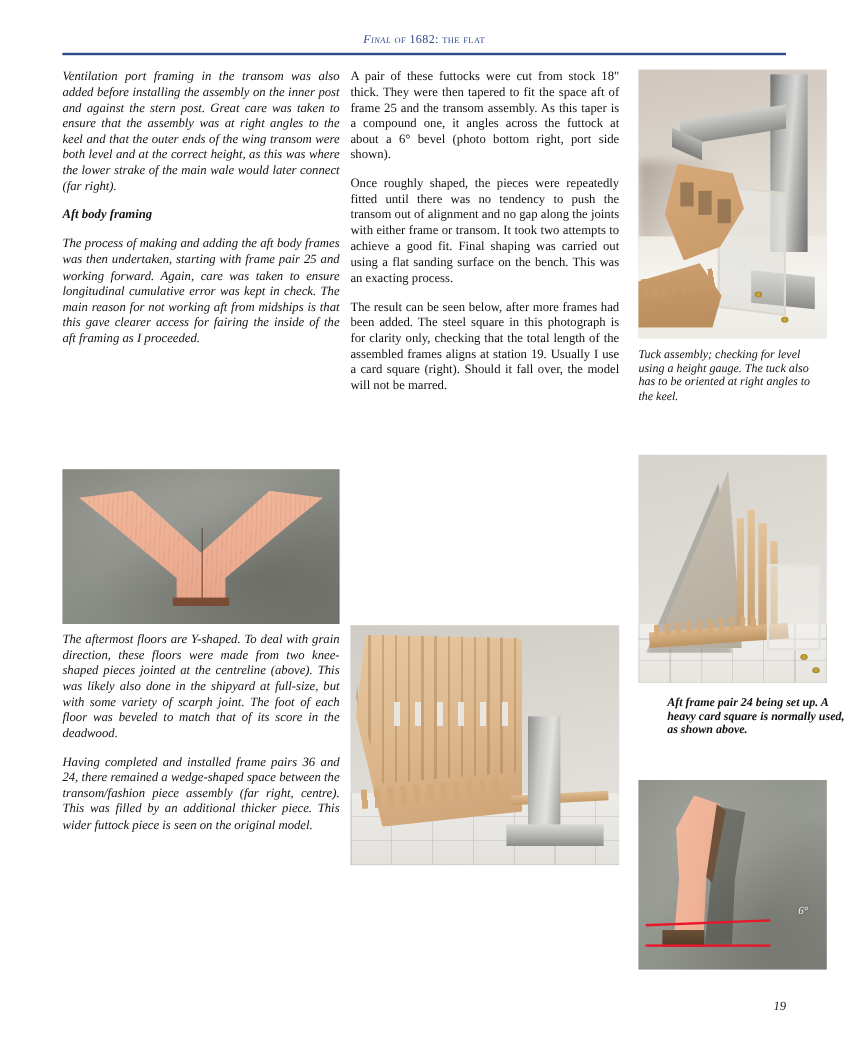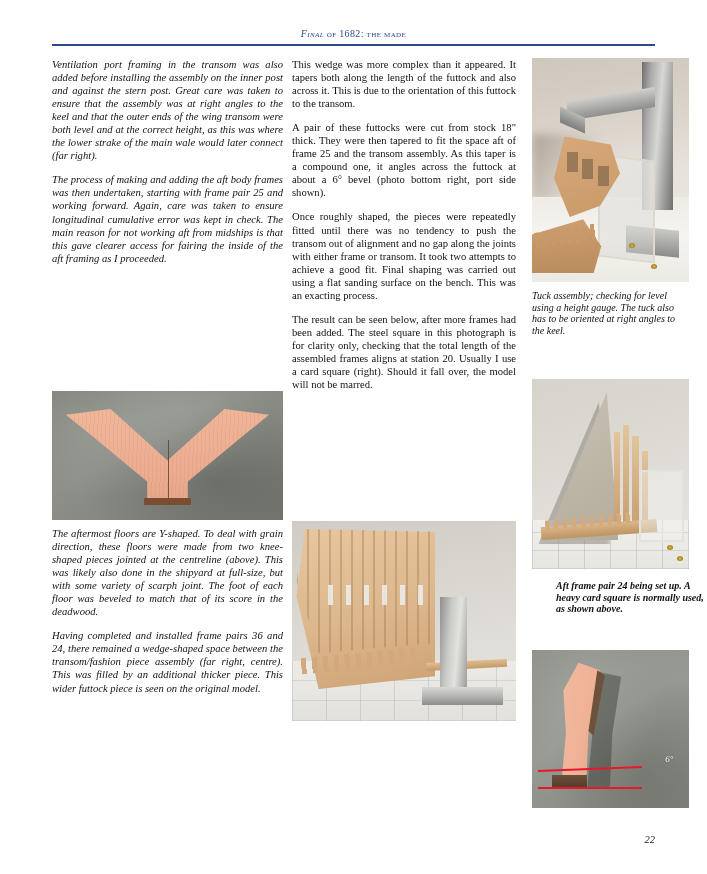--- a/index.html
+++ b/index.html
@@ -336,50 +336,50 @@
   .ph-bevel .angle-label {
     position: absolute; right: 10%; bottom: 28%;
     font-size: 9px; color: #ffffff; font-style: italic;
     text-shadow: 0 0 2px rgba(0,0,0,.55);
   }
 </style>
 </head>
 <body>
 
 <div class="running-head">
-  <span class="book-title">Final</span><span> of 1682: the made</span>
+  <span class="book-title">Final</span><span> of 1682: the flat</span>
 </div>
 <div class="head-rule"></div>
 
 <div class="col col-1">
   <p>Ventilation port framing in the transom was also added before installing the assembly on the inner post and against the stern post. Great care was taken to ensure that the assembly was at right angles to the keel and that the outer ends of the wing transom were both level and at the correct height, as this was where the lower strake of the main wale would later connect (far right).</p>
+  <p class="subhead">Aft body framing</p>
   <p>The process of making and adding the aft body frames was then undertaken, starting with frame pair 25 and working forward. Again, care was taken to ensure longitudinal cumulative error was kept in check. The main reason for not working aft from midships is that this gave clearer access for fairing the inside of the aft framing as I proceeded.</p>
 </div>
 
 <div class="figure" id="fig-yfloor">
   <div class="photo ph-yfloor">
     <div class="mottle"></div>
     <div class="yshadow"></div>
     <div class="ypiece"></div>
     <div class="ygrain"></div>
     <div class="centreline"></div>
     <div class="foot"></div>
   </div>
 </div>
 
 <div class="col col-1" style="top:527px">
   <p>The aftermost floors are Y-shaped. To deal with grain direction, these floors were made from two knee-shaped pieces jointed at the centreline (above). This was likely also done in the shipyard at full-size, but with some variety of scarph joint. The foot of each floor was beveled to match that of its score in the deadwood.</p>
   <p>Having completed and installed frame pairs 36 and 24, there remained a wedge-shaped space between the transom/fashion piece assembly (far right, centre). This was filled by an additional thicker piece. This wider futtock piece is seen on the original model.</p>
 </div>
 
 <div class="col col-2">
-  <p>This wedge was more complex than it appeared. It tapers both along the length of the futtock and also across it. This is due to the orientation of this futtock to the transom.</p>
   <p>A pair of these futtocks were cut from stock 18" thick. They were then tapered to fit the space aft of frame 25 and the transom assembly. As this taper is a compound one, it angles across the futtock at about a 6° bevel (photo bottom right, port side shown).</p>
   <p>Once roughly shaped, the pieces were repeatedly fitted until there was no tendency to push the transom out of alignment and no gap along the joints with either frame or transom. It took two attempts to achieve a good fit. Final shaping was carried out using a flat sanding surface on the bench. This was an exacting process.</p>
-  <p>The result can be seen below, after more frames had been added. The steel square in this photograph is for clarity only, checking that the total length of the assembled frames aligns at station 20. Usually I use a card square (right). Should it fall over, the model will not be marred.</p>
+  <p>The result can be seen below, after more frames had been added. The steel square in this photograph is for clarity only, checking that the total length of the assembled frames aligns at station 19. Usually I use a card square (right). Should it fall over, the model will not be marred.</p>
 </div>
 
 <div class="figure" id="fig-frames">
   <div class="photo ph-frames">
     <div class="floor"></div>
     <div class="grid"></div>
     <div class="hull"></div>
     <div class="ribs"></div>
     <div class="ports"></div>
     <div class="teeth"></div>
@@ -435,13 +435,13 @@
     <div class="futtock-shadow"></div>
     <div class="futtock"></div>
     <div class="futtock-edge"></div>
     <div class="foot-dark"></div>
     <div class="angle-line" style="left:4%;bottom:24%;width:66%;transform:rotate(-2.2deg)"></div>
     <div class="angle-line" style="left:4%;bottom:12%;width:66%;transform:rotate(0deg)"></div>
     <div class="angle-label">6°</div>
   </div>
 </div>
 
-<div class="folio">22</div>
+<div class="folio">19</div>
 
 </body></html>

